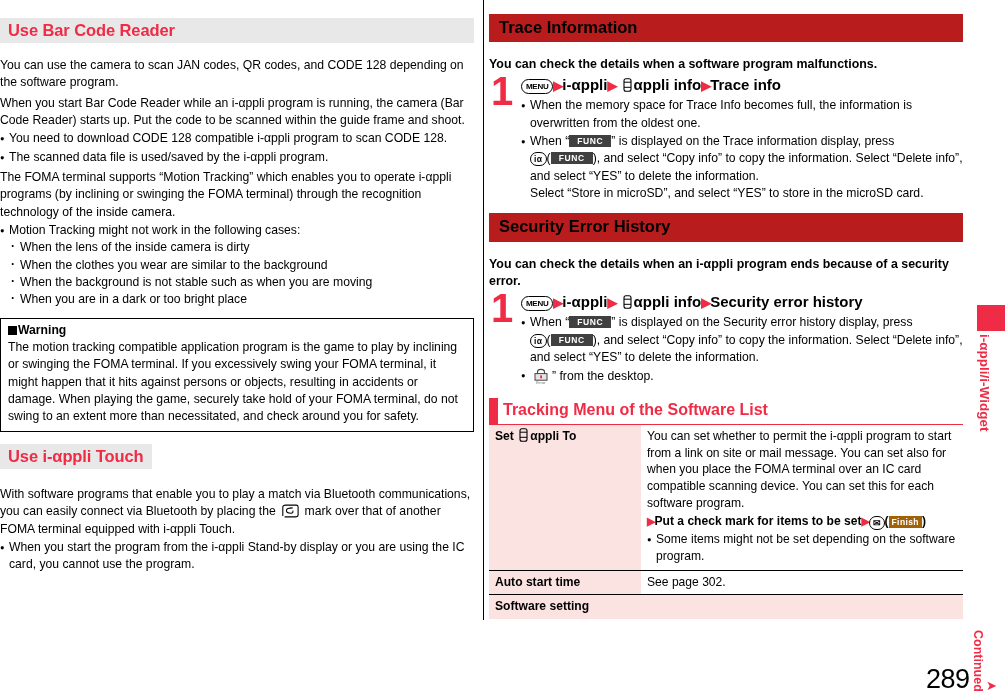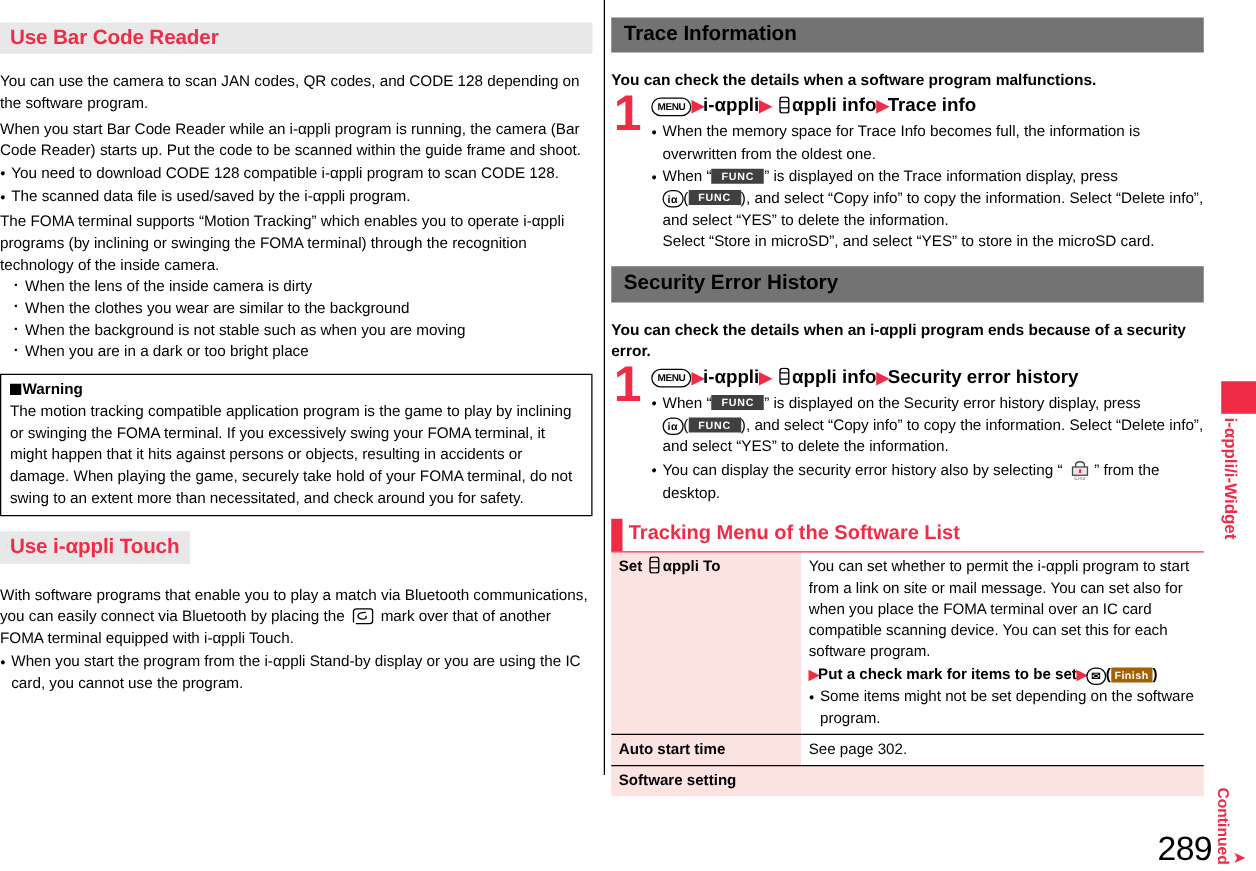--- a/index.html
+++ b/index.html
@@ -39,21 +39,21 @@
     background: #e8e8e8;
     color: #ef2b46;
     font-weight: bold;
     font-size: 16.5px;
     padding: 2px 8px 3px 8px;
     display: block;
     line-height: 1.25;
     letter-spacing: -0.1px;
   }
   .h-pink {
-    background: #737373;
+    background: #b91c1c;
     color: #000;
     font-weight: bold;
     font-size: 16.5px;
     padding: 3px 10px 4px 10px;
     display: block;
     line-height: 1.3;
   }
   .h-func {
     position: relative;
     color: #ef2b46;
@@ -341,20 +341,23 @@
     <h2 class="h-gray">Use Bar Code Reader</h2>
     <p class="body">You can use the camera to scan JAN codes, QR codes, and CODE 128 depending on the software program.</p>
     <p class="body">When you start Bar Code Reader while an i-αppli program is running, the camera (Bar Code Reader) starts up. Put the code to be scanned within the guide frame and shoot.</p>
     <ul class="bul">
       <li>You need to download CODE 128 compatible i-αppli program to scan CODE 128.</li>
       <li>The scanned data file is used/saved by the i-αppli program.</li>
     </ul>
 
     
     <p class="body">The FOMA terminal supports “Motion Tracking” which enables you to operate i-αppli programs (by inclining or swinging the FOMA terminal) through the recognition technology of the inside camera.</p>
+    <ul class="bul">
+      <li>Motion Tracking might not work in the following cases:</li>
+    </ul>
     <ul class="sub">
       <li>When the lens of the inside camera is dirty</li>
       <li>When the clothes you wear are similar to the background</li>
       <li>When the background is not stable such as when you are moving</li>
       <li>When you are in a dark or too bright place</li>
     </ul>
 
     
     <div class="warnbox">
       <div class="wtitle">
@@ -426,21 +429,20 @@
         </span><span>αppli info</span><span class="arrow-r">▶</span><span>Security error history</span>
       </div>
       <div class="step-body">
         <ul class="bul">
           <li>
             <span>When “</span><span class="badge-func">FUNC</span><span>” is displayed on the Security error history display, press</span><br>
             <span class="nowrap">
               <span class="key-ia">iα</span>(<span class="badge-func">FUNC</span></span><span>), and select “Copy info” to copy the information. Select “Delete info”, and select “YES” to delete the information.</span>
           </li>
           <li>
-            <span>You can display the security error history also by selecting “</span>
             <span class="ic-error">
               <svg viewBox="0 0 20 18" width="20" height="18" aria-hidden="true">
                 <path d="M6.5 7 L6.5 5 Q6.5 2.4 10 2.4 Q13.5 2.4 13.5 5 L13.5 7" fill="none" stroke="#444" stroke-width="1.1"></path>
                 <rect x="4" y="6.6" width="12" height="6.6" fill="#e6e6e6" stroke="#444" stroke-width="1"></rect>
                 <rect x="9.2" y="8.4" width="1.8" height="3" fill="#ef2b46"></rect>
                 <text x="10" y="17.4" font-size="4.2" fill="#777" text-anchor="middle" font-family="Liberation Sans, sans-serif">Error</text>
               </svg>
             </span><span>” from the desktop.</span>
           </li>
         </ul>

